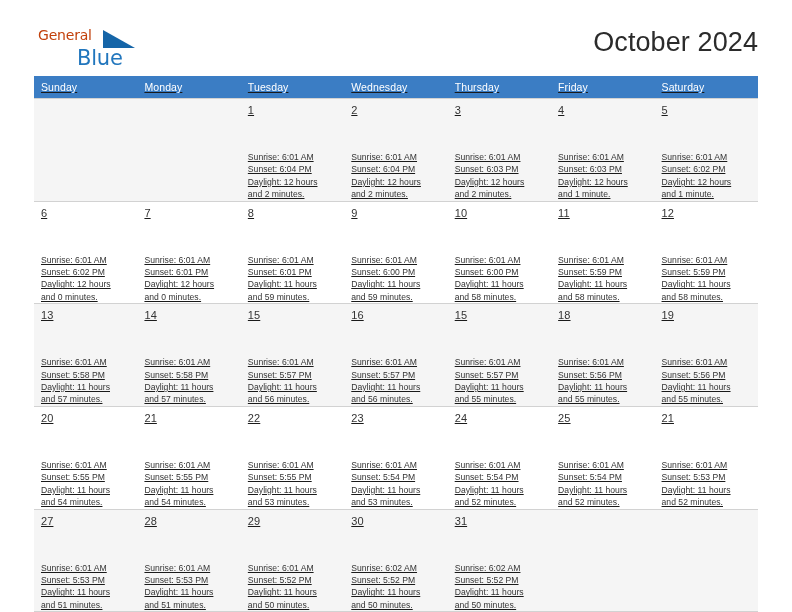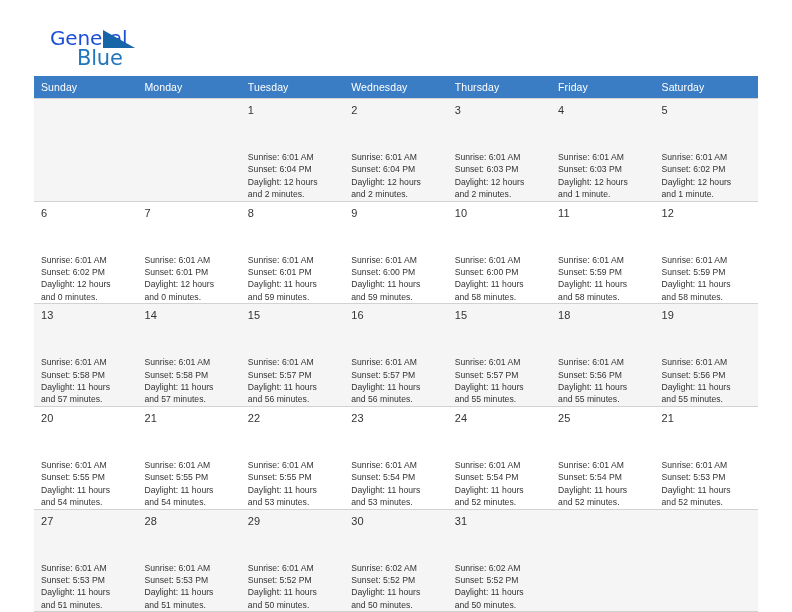--- a/index.html
+++ b/index.html
@@ -33,25 +33,25 @@
   }
   .logo {
     position: relative;
     width: 120px;
     height: 48px;
     line-height: 1;
     user-select: none;
   }
   .logo-general {
     position: absolute;
-    left: 16px;
+    left: 4px;
     top: 2px;
-    font-size: 20px;
+    font-size: 14px;
     letter-spacing: -0.2px;
-    color: #1d4ed8;
+    color: #c2410c;
     font-family: "DejaVu Sans", sans-serif;
   }
   .logo-blue {
     position: absolute;
     left: 43px;
     top: 22px;
     font-size: 21px;
     letter-spacing: -0.2px;
     color: #2176bd;
     font-family: "DejaVu Sans", sans-serif;
@@ -85,20 +85,21 @@
     letter-spacing: 0.05px;
     font-family: "Liberation Sans", sans-serif;
   }
 
   
   .calendar {
     width: 724px;
     border-collapse: collapse;
     table-layout: fixed;
     margin-top: 4px;
+    text-decoration: underline;
   }
   .calendar th {
     background: #3b7dc4;
     color: #ffffff;
     font-size: 10.5px;
     font-weight: normal;
     text-align: left;
     padding: 5px 0 5px 7px;
     letter-spacing: 0.1px;
     height: 11px;
@@ -151,20 +152,21 @@
 
   <div class="header">
 
     <div class="logo">
       <span class="logo-general">General</span>
       <span class="logo-triangle"></span>
       <span class="logo-blue">Blue</span>
     </div>
 
     <div class="titles">
+      <div class="month-title">October 2024</div>
     </div>
 
   </div>
 
   <table class="calendar">
     <thead>
       <tr>
         <th>Sunday</th>
         <th>Monday</th>
         <th>Tuesday</th>

